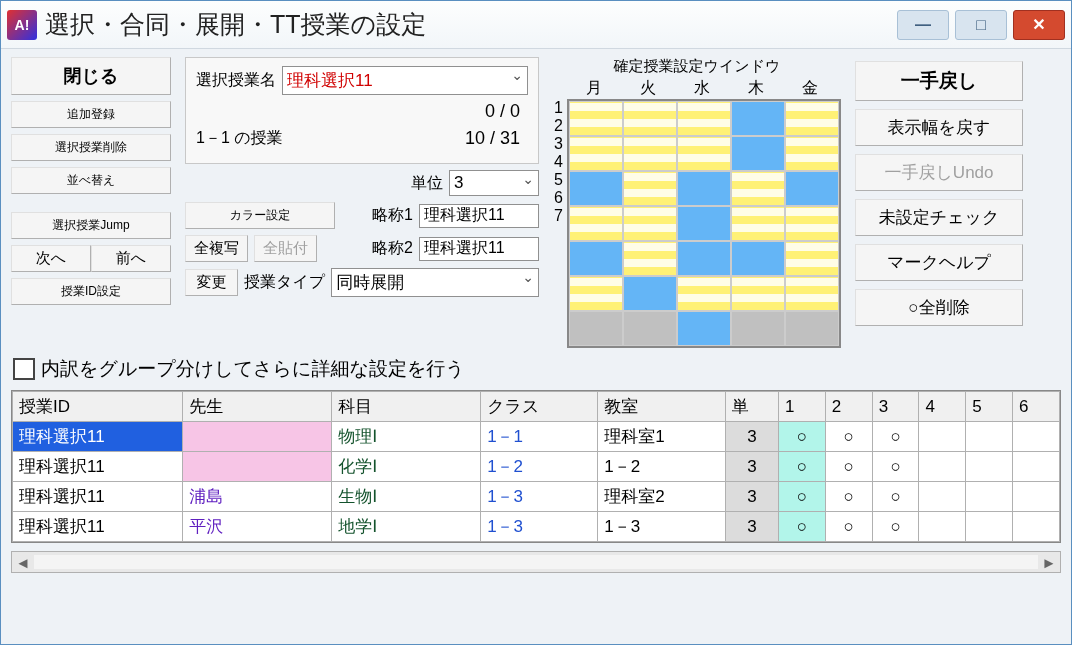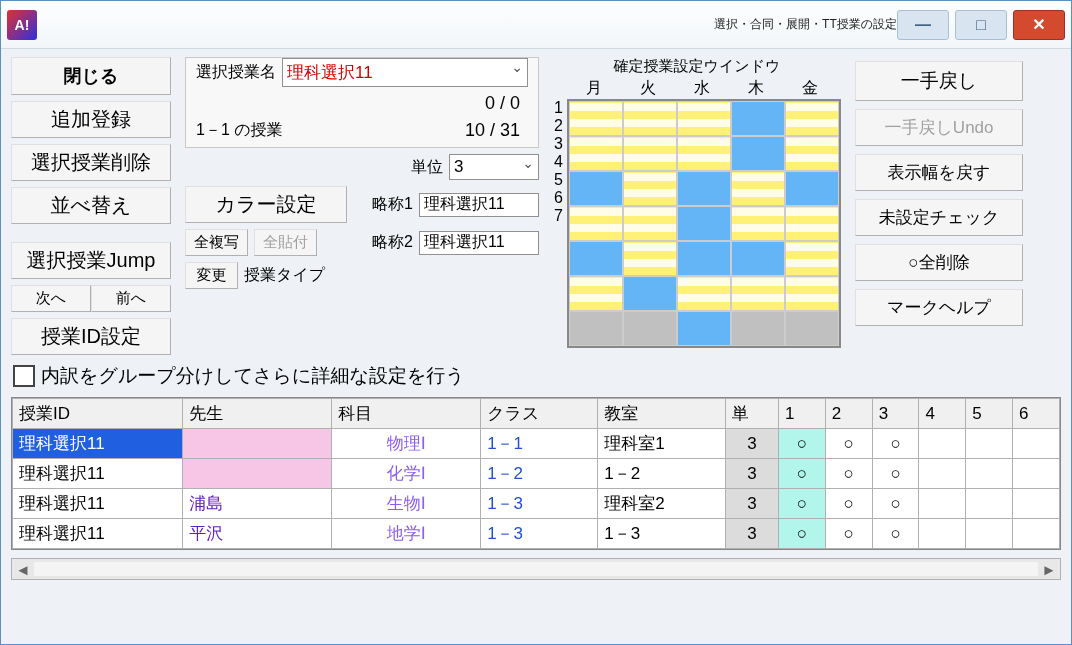--- a/index.html
+++ b/index.html
@@ -28,21 +28,21 @@
   padding: 0 6px;
 }
 .app-icon {
   width: 30px; height: 30px;
   background: linear-gradient(135deg,#e03030,#3030e0);
   border-radius: 3px;
   display: flex; align-items:center; justify-content:center;
   color:#fff; font-weight:bold; font-size:14px;
   margin-right: 8px;
 }
-.title-text { font-size: 12px; color:#222; flex:1;text-align:right; }
+.title-text { font-size: 25px; color:#222; flex:1; }
 .win-controls { display:flex; gap:6px; }
 .win-btn {
   width:52px; height:30px;
   display:flex; align-items:center; justify-content:center;
   border-radius:3px;
   cursor:pointer;
 }
 .win-min,.win-max { background:#d8e4ef; border:1px solid #a8c0d6; color:#406080;}
 .win-close { background:#d44a2f; border:1px solid #a03020; color:#fff;}
 .win-glyph { font-size:16px; font-weight:bold; }
@@ -60,34 +60,34 @@
   gap:8px;
 }
 
 .left-col { width: 160px; display:flex; flex-direction:column; gap:6px;}
 .btn {
   background:#f5f5f5;
   border:1px solid #b0b0b0;
   border-top-color:#e0e0e0;
   border-left-color:#e0e0e0;
   padding:4px 4px;
-  font-size:20px;
+  font-size:12px;
   text-align:center;
   cursor:pointer;
 }
 .btn-wide { width:100%; padding:6px 0; font-size:18px;font-weight:bold;}
 .btn-sm { padding:3px 8px; font-size:15px; }
 .btn-row { display:flex; }
 .btn-disabled { color:#a0a0a0; }
 
 .mid-col { flex:0 0 360px; padding-left:6px;}
 .panel {
   background:#f8f8f8;
   border:1px solid #c8c8c8;
-  padding:0 10px;
+  padding:8px 10px;
   margin-bottom:6px;
 }
 .row-line { display:flex; align-items:center; margin-bottom:6px; gap:6px;}
 .lbl { font-size:16px; }
 .combo {
   flex:1;
   background:#fff;
   border:1px solid #909090;
   padding:2px 18px 2px 4px;
   font-size:17px;
@@ -137,21 +137,21 @@
   text-align:left;
   height:30px;
   white-space:nowrap;
 }
 th { background:#f0f0f0; font-weight:normal; }
 td.sel { background:#2060e0; color:#fff; }
 td.pink { background:#f7c5e6; }
 td.gray { background:#dcdcdc; }
 td.cyan { background:#b2f5ea; text-align:center;}
 td.center { text-align:center; }
-.txt-red { color:#8b5cf6;text-align:center; }
+.txt-red { color:#14532d; }
 .txt-blue { color:#2050d0; }
 .txt-purple { color:#6020c0; }
 
 .hscroll {
   height:22px;
   background:#e8e8e8;
   border:1px solid #b0b0b0;
   display:flex;
   align-items:center;
   margin-top:4px;
@@ -210,35 +210,36 @@
             <span class="num-right">10 / 31</span>
           </div>
         </div>
 
         <div class="row-line" style="justify-content:flex-end">
           <span class="lbl">単位</span>
           <div class="combo" style="flex:0 0 90px">3</div>
         </div>
 
         <div class="row-line">
-          <div class="btn" style="width:162px">カラー設定</div>
+          <div class="btn" style="width:150px">カラー設定</div>
           <span class="lbl" style="margin-left:auto">略称1</span>
           <input class="input-txt" style="width: 120px;" value="理科選択11">
         </div>
 
         <div class="row-line">
           <div class="btn btn-sm">全複写</div>
           <div class="btn btn-sm btn-disabled">全貼付</div>
           <span class="lbl" style="margin-left:auto">略称2</span>
           <input class="input-txt" style="width: 120px;" value="理科選択11">
         </div>
 
         <div class="row-line">
           <div class="btn btn-sm" style="width:53px">変更</div>
           <span class="lbl">授業タイプ</span>
+          <div class="combo" style="flex:1">同時展開</div>
         </div>
       </div>
 
       <div class="grid-col">
         <div class="grid-title">確定授業設定ウインドウ</div>
         <div class="days-header" id="days-header">
             <span>月</span>
             <span>火</span>
             <span>水</span>
             <span>木</span>
@@ -316,26 +317,26 @@
                   <div class="cell c-blue"></div>
                   <div class="cell c-gray"></div>
                   <div class="cell c-gray"></div>
                 </div>
               </div>
             </div>
         </div>
       </div>
 
       <div class="right-col">
-        <div class="btn" style="font-size:19px;font-weight:normal">一手戻し</div>
+        <div class="btn" style="font-size:19px;font-weight:bold">一手戻し</div>
+        <div class="btn">表示幅を戻す</div>
         <div class="btn btn-disabled">一手戻しUndo</div>
-        <div class="btn">表示幅を戻す</div>
         <div class="btn">未設定チェック</div>
+        <div class="btn">マークヘルプ</div>
         <div class="btn">○全削除</div>
-        <div class="btn">マークヘルプ</div>
       </div>
     </div>
 
     <div class="checkbox-row">
       <div class="chk"></div>
       <span>内訳をグループ分けしてさらに詳細な設定を行う</span>
     </div>
 
     <div class="table-wrap">
       <table>

